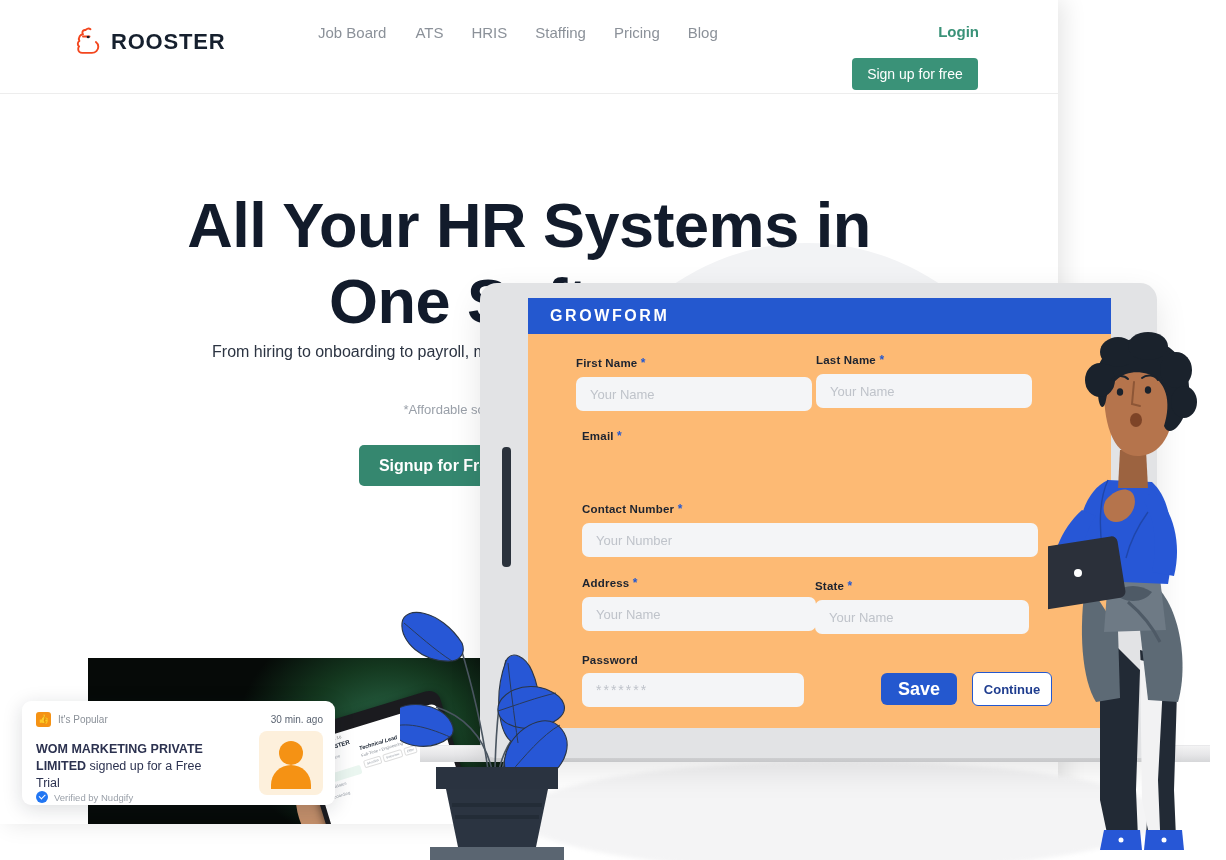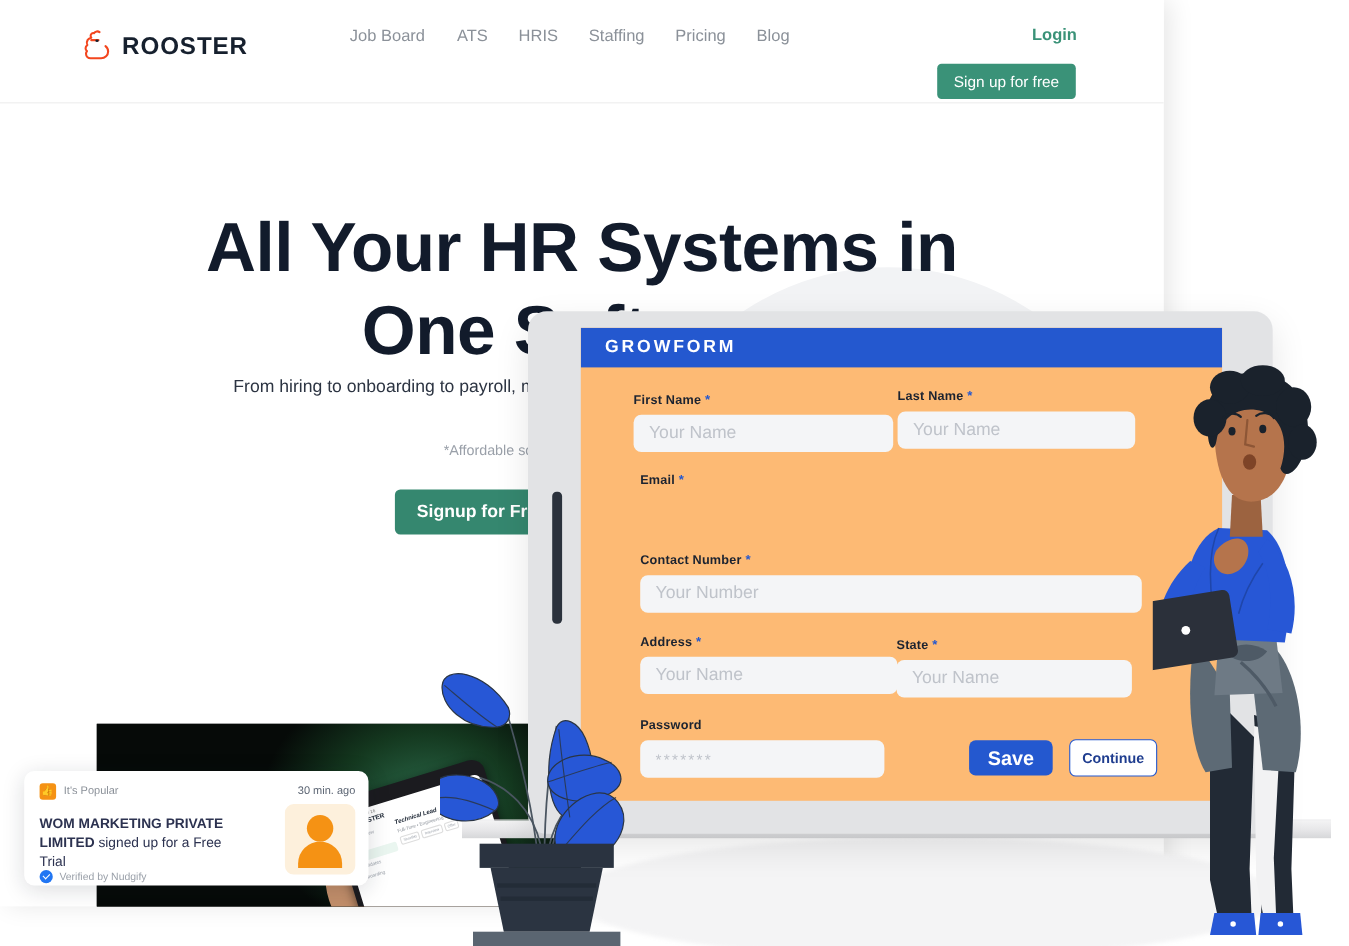--- a/index.html
+++ b/index.html
@@ -232,21 +232,21 @@
 
   .row{position:absolute;left:0;width:583px;}
   .fld{position:absolute;}
   .lbl{
     font-size:11.5px;font-weight:700;color:#1c2330;
     letter-spacing:.2px;margin-bottom:7px;display:block;
   }
   .lbl .req{color:#2458cf;font-size:12px;font-weight:700;}
   .inp{
     width:100%;height:34px;border:none;border-radius:7px;
-    background:#f4f5f7;color:#b9bdc4;font-size:16px;
+    background:#f4f5f7;color:#b9bdc4;font-size:13px;
     font-family:"Liberation Sans", sans-serif;
     padding:0 14px;box-sizing:border-box;outline:none;
   }
   .inp::placeholder{color:#bfc3ca;}
   .inp.pw{letter-spacing:2px;font-size:14px;}
 
   .gf-actions{position:absolute;left:353px;top:338px;display:flex;gap:15px;align-items:center;}
   .btn-save{
     width:76px;height:32px;border:none;border-radius:6px;
     background:#2458cf;color:#fff;font-size:18px;font-weight:700;

